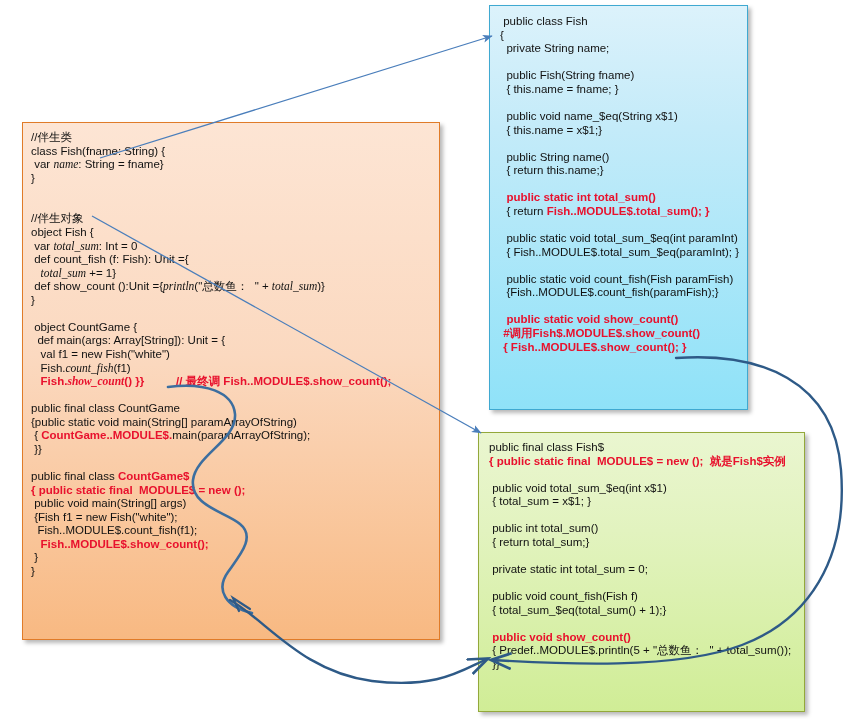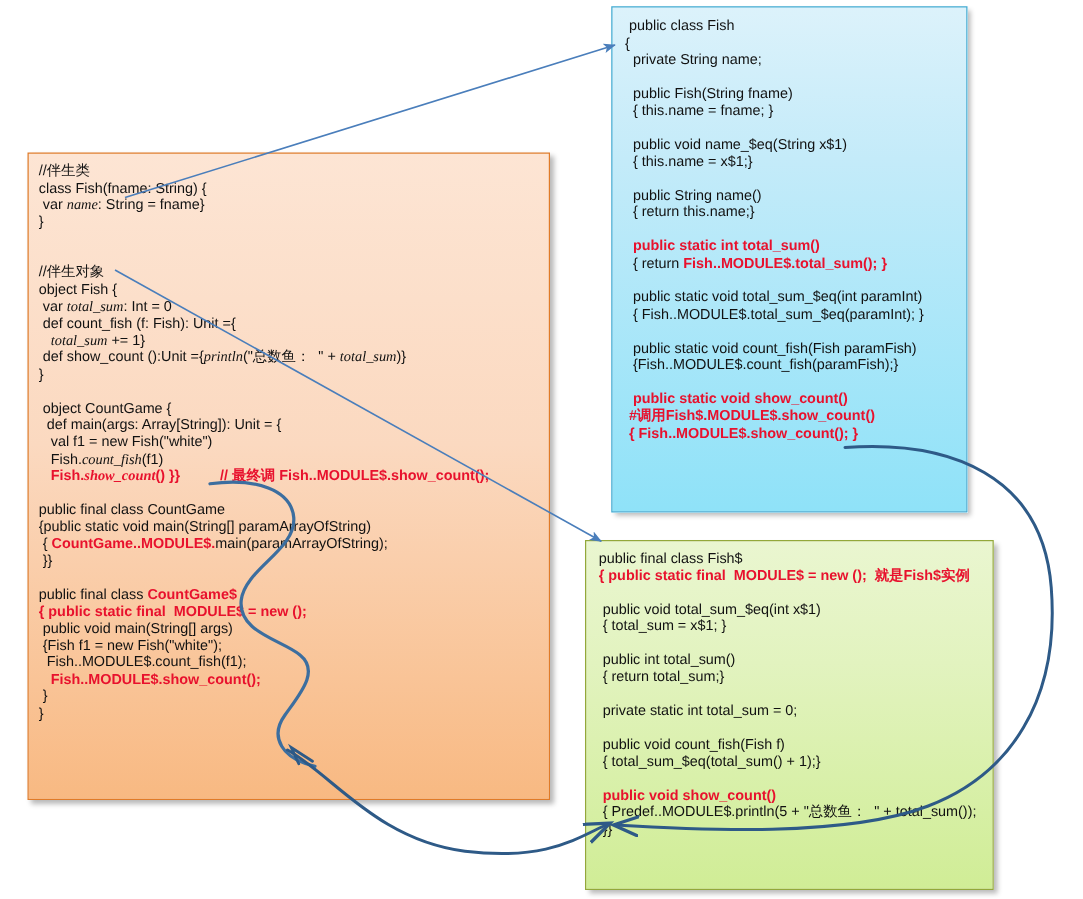--- a/index.html
+++ b/index.html
@@ -47,33 +47,33 @@
   }
   #scala-box .code {
     padding: 8px 0 0 8px;
     font-size: 11.5px;
     color: #111111;
   }
 
   
   #java-fish-box {
     left: 489px; top: 5px;
-    width: 285px; height: 405px;
+    width: 259px; height: 405px;
     border: 1.5px solid #3FA9D1;
     background: linear-gradient(to bottom, #DCF2FB 0%, #C4EBF9 30%, #8FE2F8 100%);
   }
   #java-fish-box .code {
     padding: 9px 0 0 10px;
     font-size: 11.5px;
     color: #111111;
   }
 
   
   #java-fishmod-box {
-    left: 468px; top: 432px;
+    left: 478px; top: 432px;
     width: 327px; height: 280px;
     border: 1.5px solid #93A83A;
     background: linear-gradient(to bottom, #EAF6D0 0%, #E2F3BF 35%, #D0ED96 100%);
   }
   #java-fishmod-box .code {
     padding: 8px 0 0 10px;
     font-size: 11.5px;
     color: #111111;
   }
 

